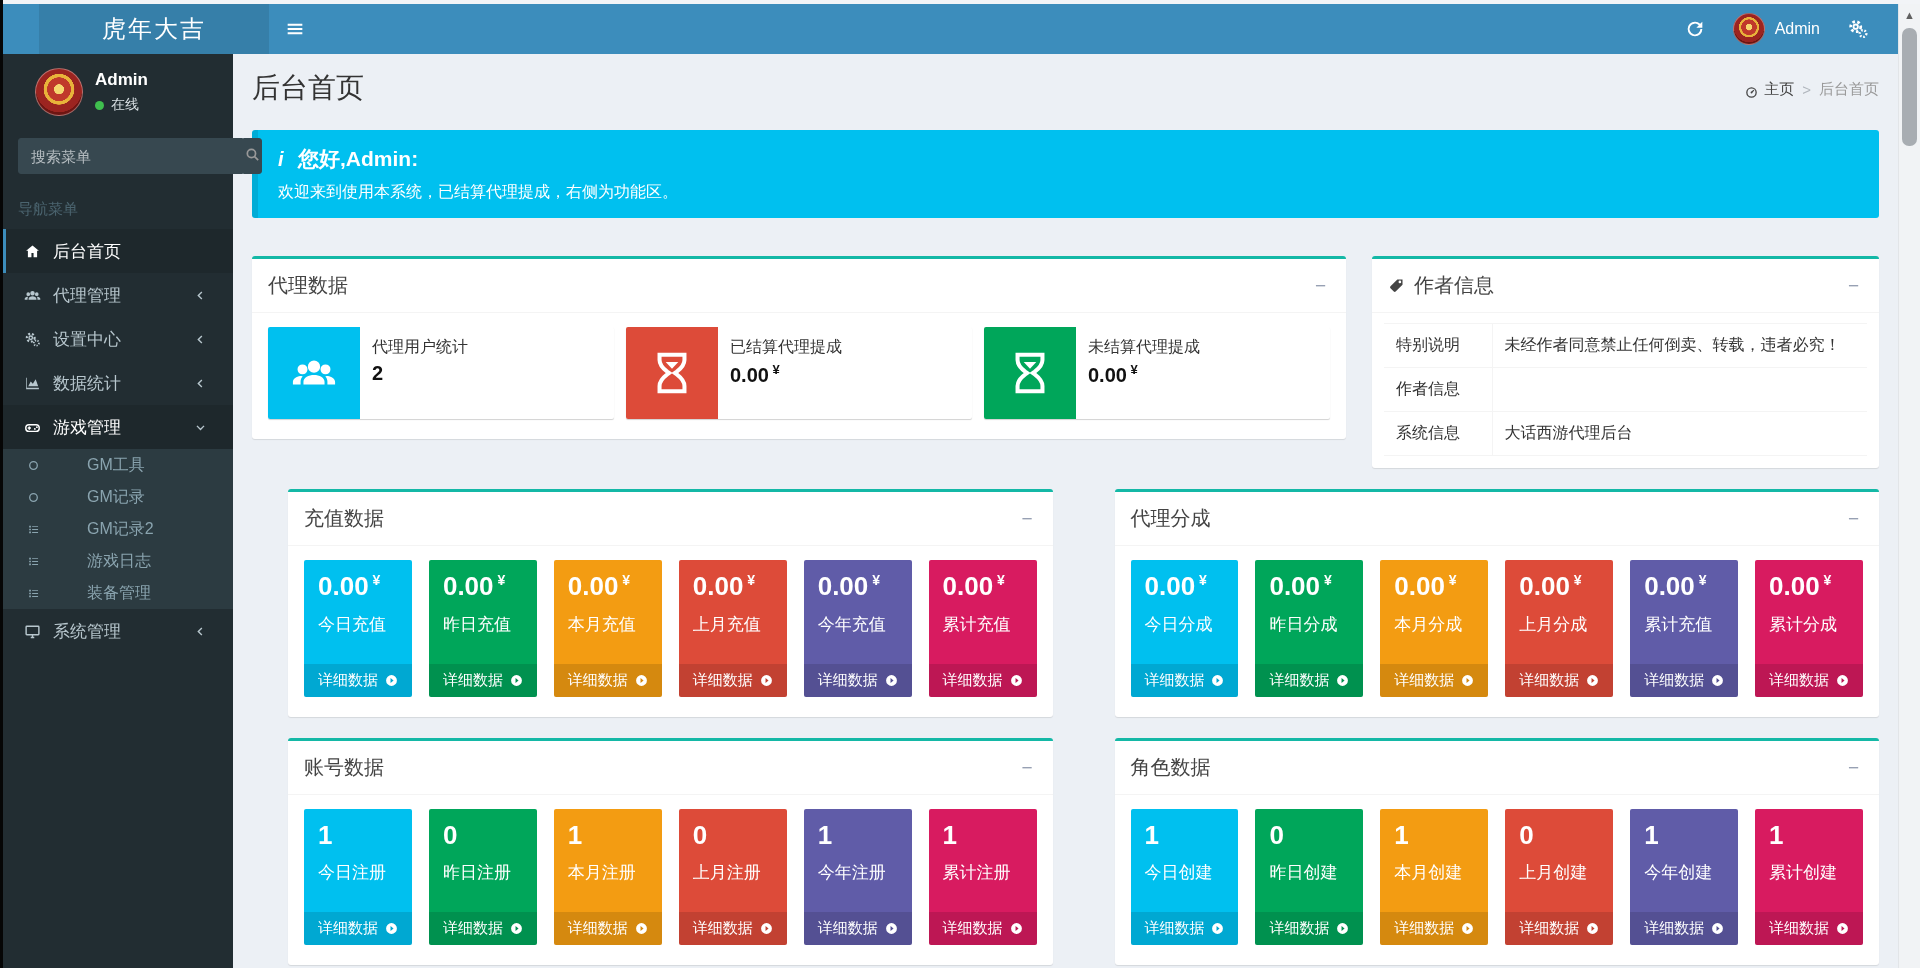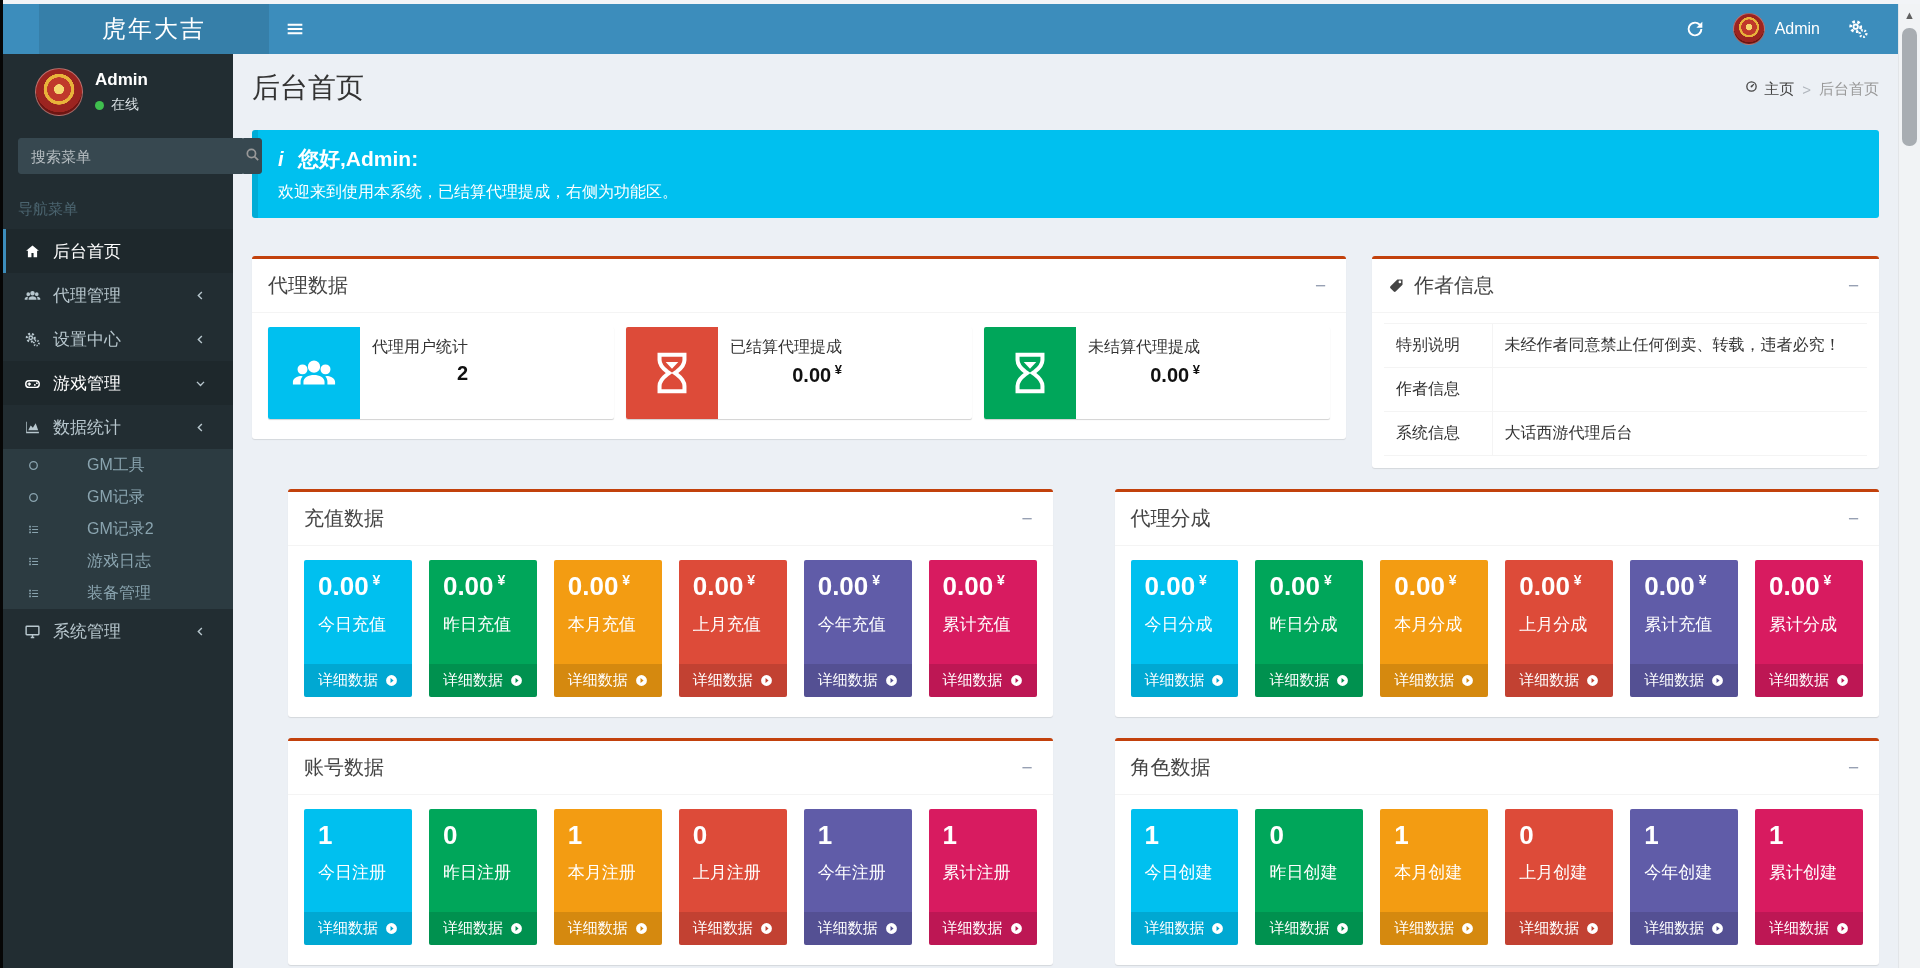--- a/index.html
+++ b/index.html
@@ -50,44 +50,44 @@
   .ic svg { width:17px; height:17px; fill:currentColor; }
   .ic.big svg { width:46px; height:46px; }
   .ic.md svg { width:22px; height:22px; }
   .ic.sm svg { width:13px; height:13px; }
 
   
   .content-wrapper { position:absolute; top:54px; left:233px; right:22px; bottom:0; background:#ecf0f5; overflow:hidden; }
   .content-header { padding:16px 19px 0 19px; display:flex; justify-content:space-between; align-items:flex-start; }
   .content-header h1 { font-size:28px; font-weight:500; color:#333; line-height:36px; }
   .breadcrumb { display:flex; align-items:center; gap:8px; font-size:15px; margin-top:10px; color:#444; }
-  .breadcrumb .home-link { color:#444; cursor:pointer; display:flex; align-items:flex-start; gap:6px; }
+  .breadcrumb .home-link { color:#444; cursor:pointer; display:flex; align-items:flex-end; gap:6px; }
   .breadcrumb .sep { color:#b0b6bd; }
   .breadcrumb .current { color:#999; }
   .content { padding:24px 19px 0 19px; }
 
   .callout { background:#00c0ef; border-left:6px solid #00acd6; border-radius:3px; color:#fff; padding:15px 20px; margin-bottom:38px; }
   .callout h4 { font-size:21px; margin-bottom:9px; display:flex; align-items:center; gap:10px; }
   .callout .info-glyph { font-weight:800; font-style:italic; font-size:20px; width:10px; }
   .callout p { font-size:16px; }
 
   .row { display:flex; gap:26px; margin-bottom:21px; align-items:flex-start; }
   .col-8 { width:1094px; flex:none; }
   .col-4 { flex:1; }
   .col-6 { flex:1;margin-left:36px; }
 
-  .box { background:#fff; border-top:3px solid #c2410c; border-radius:3px; box-shadow:0 1px 1px rgba(0,0,0,.1); }
+  .box { background:#fff; border-top:3px solid #14b8a6; border-radius:3px; box-shadow:0 1px 1px rgba(0,0,0,.1); }
   .box-header { display:flex; align-items:center; padding:13px 16px; border-bottom:1px solid #f4f4f4; }
   .box-title { font-size:20px; color:#444; display:flex; align-items:center; gap:9px; }
   .box-tools { margin-left:auto; display:flex; gap:10px; }
   .box-tool { background:none; border:none; color:#97a0b3; font-size:19px; line-height:1; cursor:pointer; padding:2px 4px; }
   .box-body { padding:14px 16px 20px 16px; }
 
   
-  .info-row { display:flex; gap:12px;text-align:right; }
+  .info-row { display:flex; gap:12px; }
   .info-box { flex:1; display:flex; background:#fff; box-shadow:0 1px 1px rgba(0,0,0,.18); border-radius:2px; min-height:92px; }
   .info-box-icon { width:92px; height:92px; display:flex; align-items:center; justify-content:center; color:#fff; border-radius:2px 0 0 2px; }
   .info-box-content { padding:10px 12px; display:flex; flex-direction:column; justify-content:flex-start; gap:4px; }
   .info-box-text { font-size:16px; color:#333; }
   .info-box-number { font-size:20px; font-weight:bold; color:#111; }
   .info-box-number sup { font-size:13px; }
 
   
   .tile-row { display:flex; gap:17px; }
   .small-box { flex:1; border-radius:2px; color:#fff; position:relative; overflow:hidden; }
@@ -209,49 +209,49 @@
             </g>
           </svg>
         </span>
         <span class="lbl">设置中心</span>
         <span class="ic sm chev">
           <svg viewBox="0 0 24 24" xmlns="http://www.w3.org/2000/svg">
             <path d="M14.5 5.5 8 12l6.5 6.5" fill="none" stroke="currentColor" stroke-width="2.6"></path>
           </svg>
         </span>
       </li>
+      <li class="menu-item">
+        <span class="ic">
+          <svg viewBox="0 0 24 24" xmlns="http://www.w3.org/2000/svg">
+            <path d="M4 4v14h17v2H3V4z"></path>
+            <path d="M6 16l3.5-7 3 3.5L16.5 6 20 16z"></path>
+          </svg>
+        </span>
+        <span class="lbl">数据统计</span>
+        <span class="ic sm chev">
+          <svg viewBox="0 0 24 24" xmlns="http://www.w3.org/2000/svg">
+            <path d="M14.5 5.5 8 12l6.5 6.5" fill="none" stroke="currentColor" stroke-width="2.6"></path>
+          </svg>
+        </span>
+      </li>
       <li class="menu-item open">
         <span class="ic">
           <svg viewBox="0 0 24 24" xmlns="http://www.w3.org/2000/svg">
             <g fill="none" stroke="currentColor" stroke-width="2">
               <rect x="2.5" y="8" width="19" height="9.5" rx="4.5"></rect>
               <path d="M7.5 10.5v4.5M5.2 12.7h4.6"></path>
             </g>
             <circle cx="15.3" cy="14" r="1.3"></circle>
             <circle cx="18.2" cy="11.5" r="1.3"></circle>
           </svg>
         </span>
         <span class="lbl">游戏管理</span>
         <span class="ic sm chev">
           <svg viewBox="0 0 24 24" xmlns="http://www.w3.org/2000/svg">
             <path d="M5.5 9l6.5 6.5L18.5 9" fill="none" stroke="currentColor" stroke-width="2.6"></path>
-          </svg>
-        </span>
-      </li>
-      <li class="menu-item">
-        <span class="ic">
-          <svg viewBox="0 0 24 24" xmlns="http://www.w3.org/2000/svg">
-            <path d="M4 4v14h17v2H3V4z"></path>
-            <path d="M6 16l3.5-7 3 3.5L16.5 6 20 16z"></path>
-          </svg>
-        </span>
-        <span class="lbl">数据统计</span>
-        <span class="ic sm chev">
-          <svg viewBox="0 0 24 24" xmlns="http://www.w3.org/2000/svg">
-            <path d="M14.5 5.5 8 12l6.5 6.5" fill="none" stroke="currentColor" stroke-width="2.6"></path>
           </svg>
         </span>
       </li>
       <ul class="submenu">
         <li class="submenu-item">
           <span class="ic sm">
             <svg viewBox="0 0 24 24" xmlns="http://www.w3.org/2000/svg">
               <circle cx="12" cy="12" r="7" fill="none" stroke="currentColor" stroke-width="2.4"></circle>
             </svg>
           </span>

